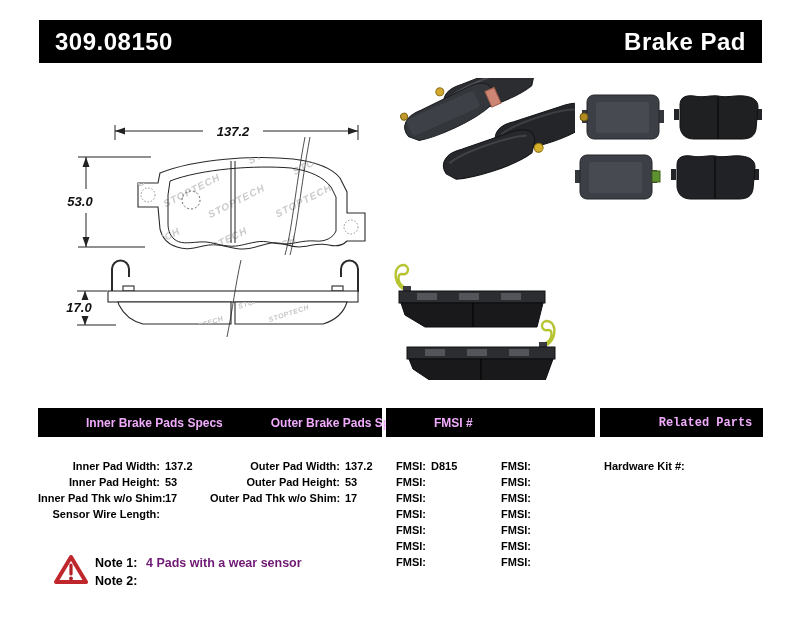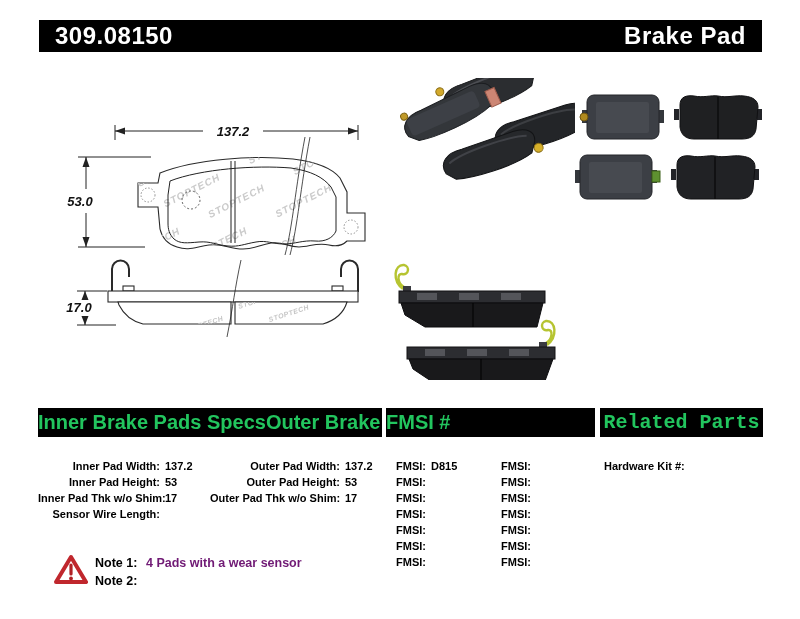--- a/index.html
+++ b/index.html
@@ -1,28 +1,28 @@
 <!DOCTYPE html>
 <html><head>
 <meta charset="utf-8">
 <style>
   html,body{margin:0;padding:0;background:#ffffff;}
   .page{position:relative;width:800px;height:619px;background:#ffffff;overflow:hidden;
         font-family:"Liberation Sans",sans-serif;color:#000;}
   
-  .topbar{position:absolute;left:39px;top:20px;width:723px;height:32px;background:#000;
+  .topbar{position:absolute;left:39px;top:20px;width:723px;height:43px;background:#000;
           display:flex;align-items:center;justify-content:space-between;
           padding:0 16px;box-sizing:border-box;}
   .topbar .t{color:#fff;font-size:24px;font-weight:bold;letter-spacing:0.5px;}
   
   .abs{position:absolute;}
   
   .secbar{position:absolute;top:408px;height:29px;background:#000;display:flex;}
   .secbar .half{flex:1;display:flex;align-items:center;justify-content:center;}
-  .secbar .ttl{color:#22c55e;font-size:20px;font-weight:bold;white-space:nowrap;}
+  .secbar .ttl{color:#f0abfc;font-size:12px;font-weight:bold;white-space:nowrap;padding-left:48px;}
   .bar1{left:38px;width:344px;}
   .bar2{left:386px;width:209px;align-items:center;justify-content:flex-start;}
   .bar3{left:600px;width:163px;align-items:center;justify-content:center;font-family:Liberation Mono, monospace;}
   
   .speccol{position:absolute;top:458px;font-size:11px;font-weight:bold;}
   .specrow{display:flex;height:16px;align-items:center;white-space:nowrap;}
   .inner-col{left:38px;}
   .inner-col .lbl{display:inline-block;width:122px;text-align:right;}
   .outer-col{left:210px;}
   .outer-col .lbl{display:inline-block;width:130px;text-align:right;}

